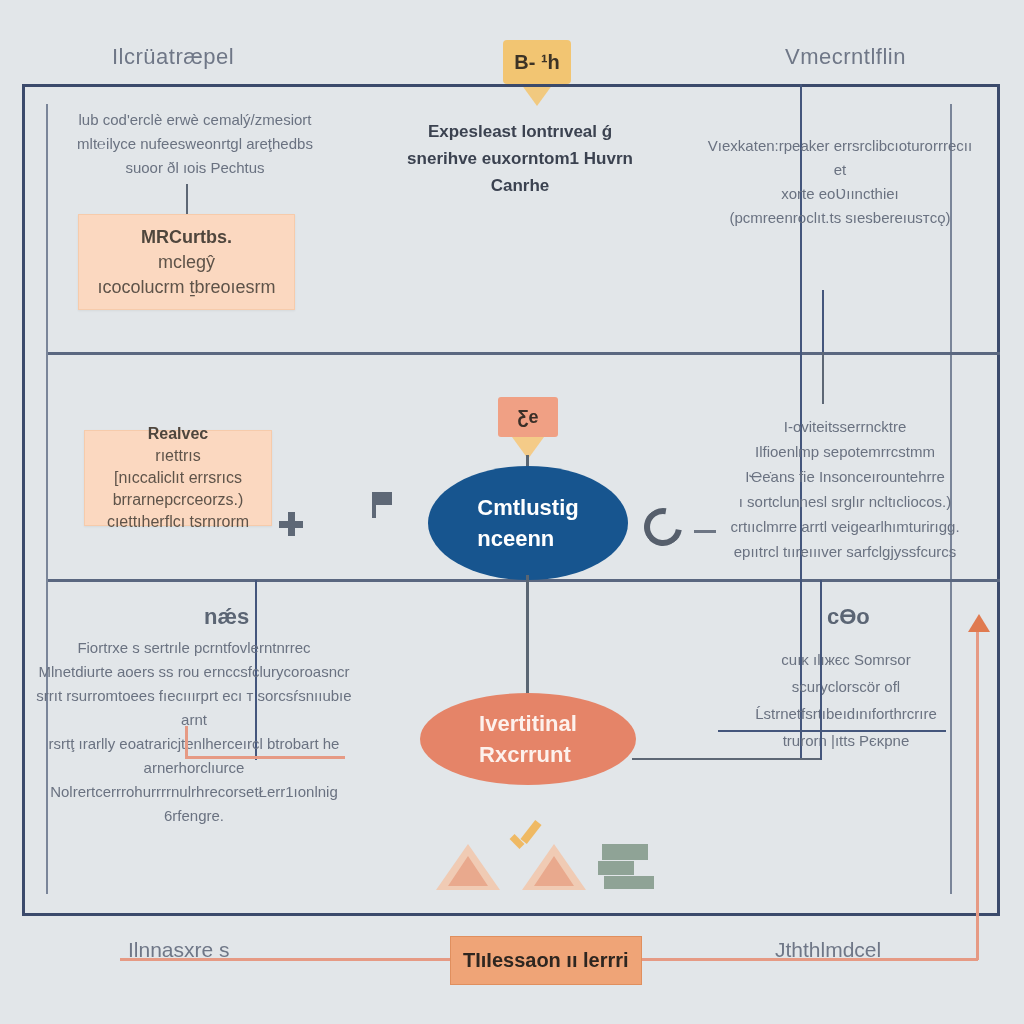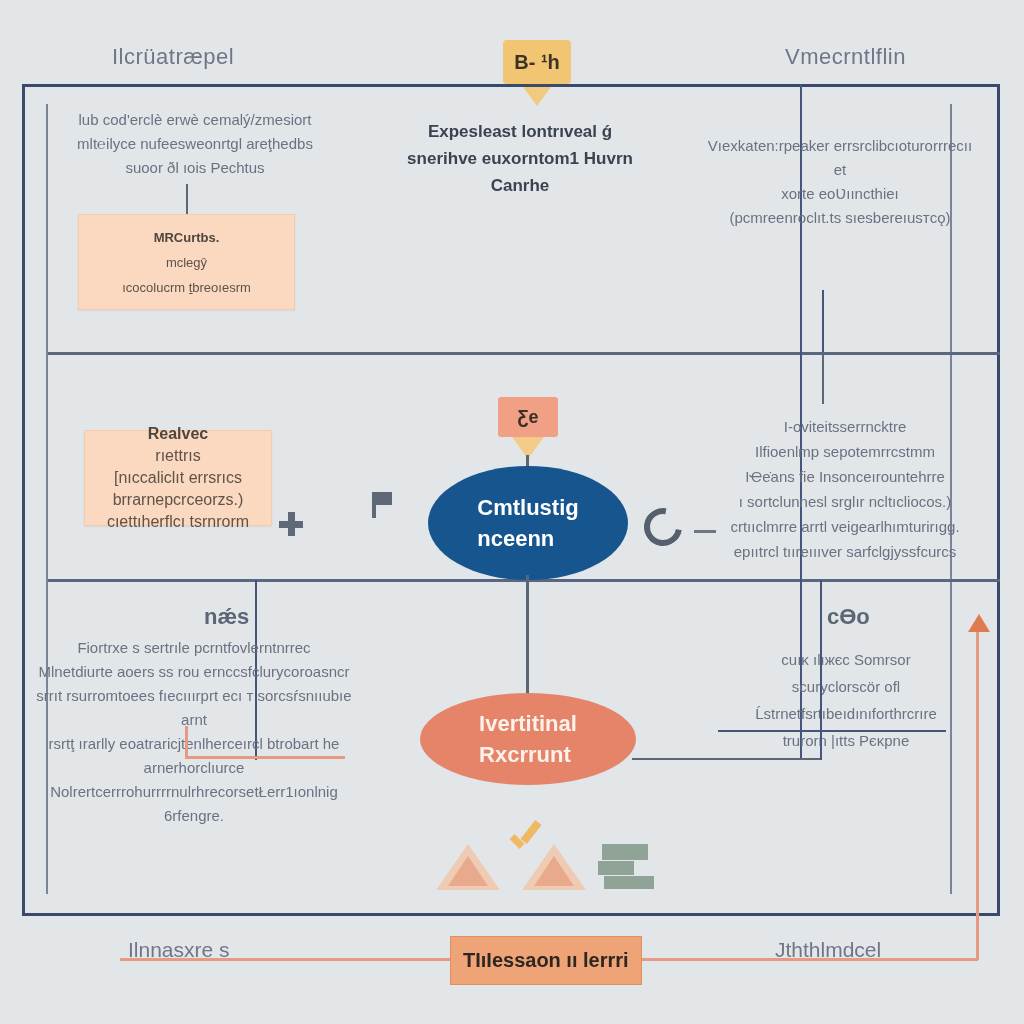--- a/index.html
+++ b/index.html
@@ -78,21 +78,21 @@
   }
   .para.strong{color:#565f70;}
 
   
   .peachbox{
     position:absolute;
     background:#fbd8c0;
     border:1px solid #f6cbab;
     display:flex;flex-direction:column;
     align-items:center;justify-content:center;
-    color:#5e5349;font-size:13px;line-height:25px;
+    color:#5e5349;font-size:18px;line-height:25px;
     text-align:center;
     box-shadow:0 1px 2px rgba(0,0,0,.06);
   }
   .peachbox .t1{font-weight:bold;color:#4f463d;}
 
   
   .vline{position:absolute;width:0;border-left:2px solid #5d6775;}
   .vline.thick{border-left:3px solid #5a6673;}
 
   

